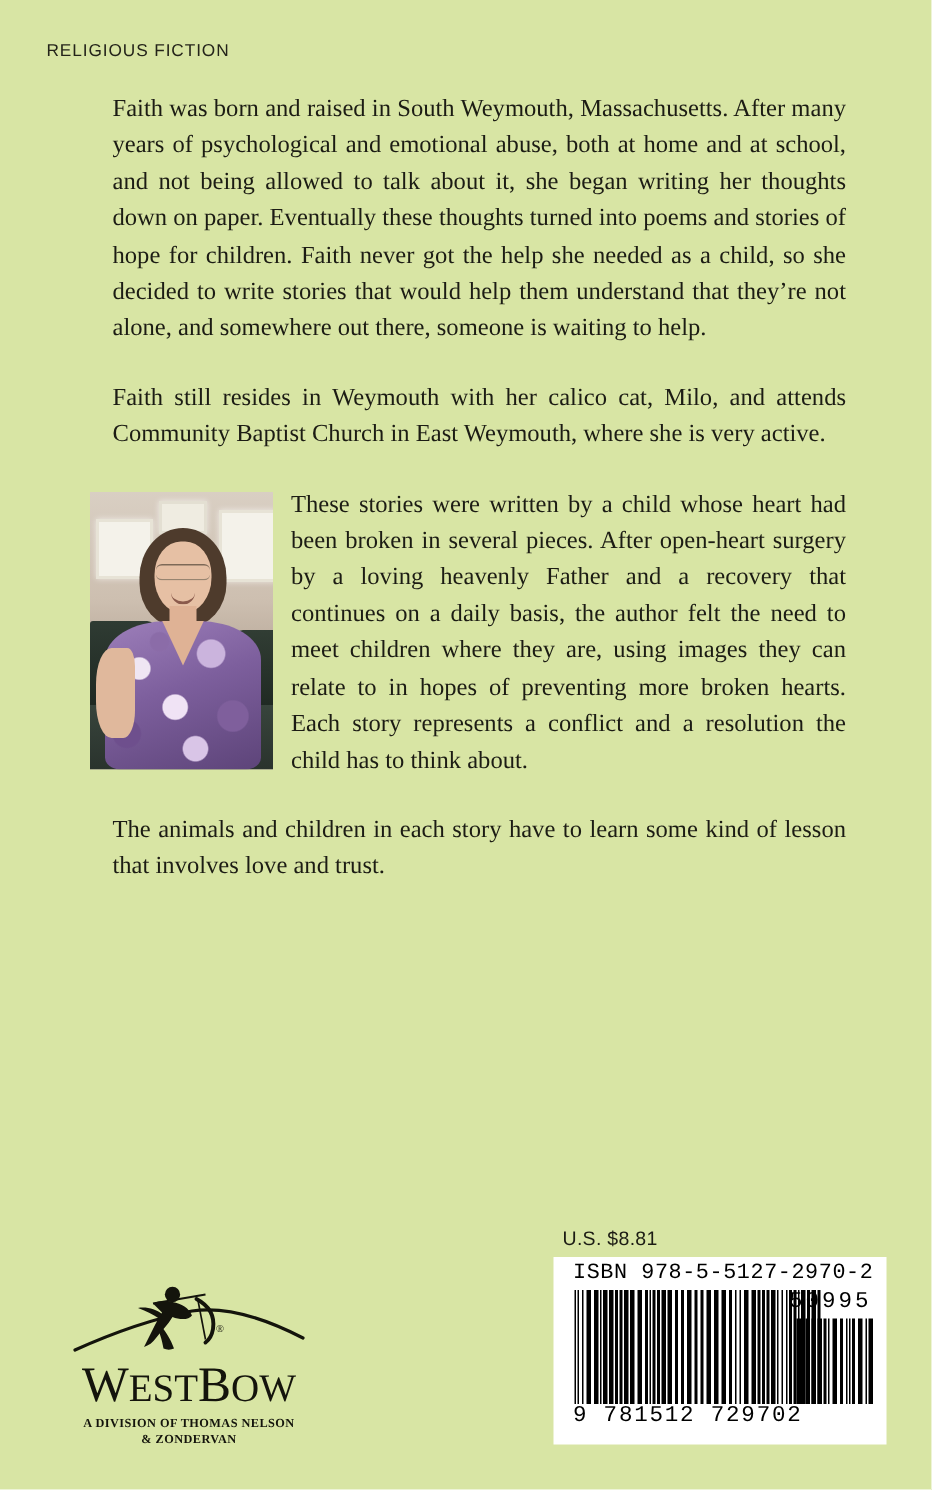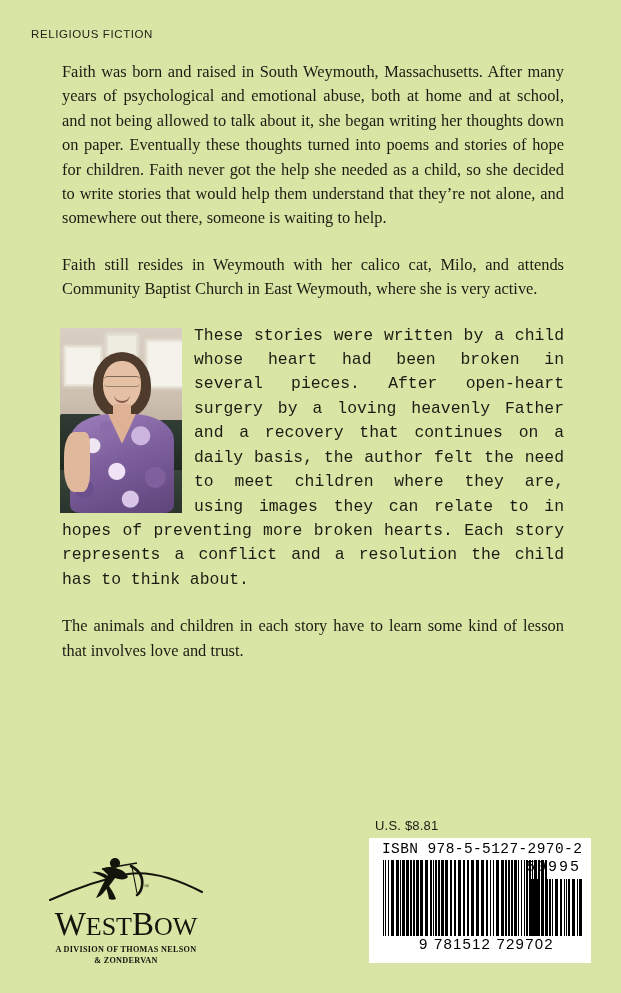--- a/index.html
+++ b/index.html
@@ -33,31 +33,30 @@
     position: absolute;
     left: 58px;
     top: 60px;
     width: 506px;
   }
   .para {
     font-size: 16.4px;
     line-height: 24.4px;
     text-align: justify;
     text-justify: inter-word;
-    margin: 0 0 22px 4px;
+    margin: 0 0 22px 17px;
     color: #1c1c14;
   }
   .para.last-short { text-align: left; }
 
   
   #wrap-block {
     position: relative;
     overflow: hidden;
     margin-bottom: 22px;
-    font-family: Liberation Mono, monospace;
   }
   #author-photo {
     float: left;
     width: 122px;
     height: 185px;
     margin: 4px 12px 4px 2px;
     position: relative;
     overflow: hidden;
     background: #cfc4b6;
   }
@@ -181,26 +180,25 @@
     color: #000;
   }
   .bars { position: absolute; display: flex; align-items: flex-end; }
   #main-bars { left: 14px; top: 22px; height: 76px; }
   #addon-bars { right: 8px; top: 41px; height: 57px; }
   .bar { background: #000; height: 100%; }
   #ean-digits {
     position: absolute;
     left: 13px;
     top: 97px;
-    font-family: Liberation Sans, sans-serif;
+    font-family: Liberation Mono, monospace;
     font-size: 15px;
     letter-spacing: 1.2px;
     color: #000;
     white-space: nowrap;
-    margin-left: 37px;
   }
 
   
   #logo {
     position: absolute;
     left: 36px;
     top: 852px;
     width: 180px;
     text-align: center;
     color: #14140c;

